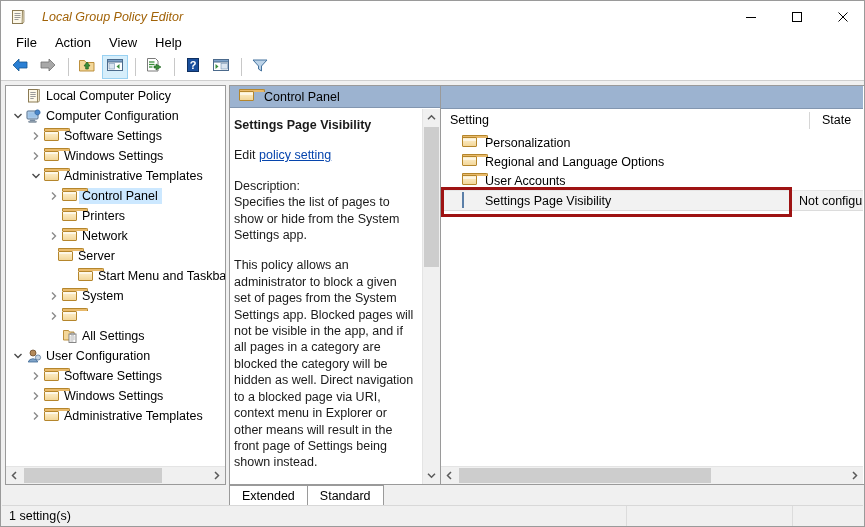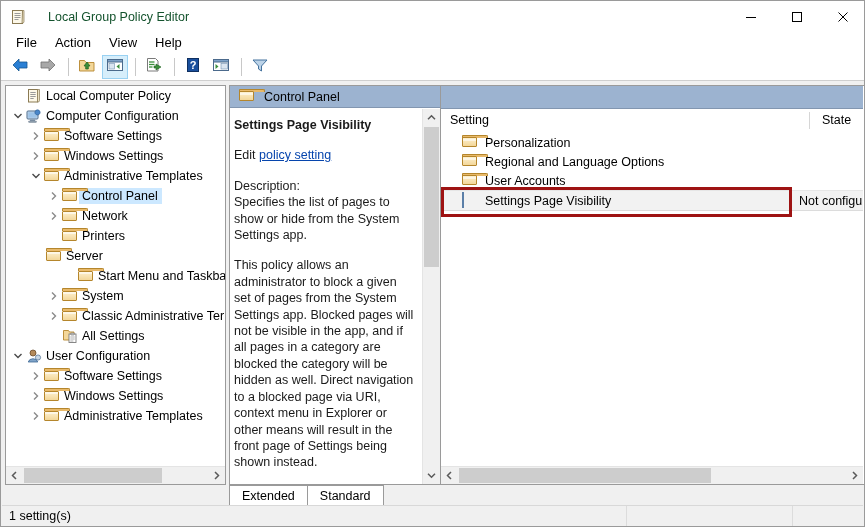--- a/index.html
+++ b/index.html
@@ -36,24 +36,25 @@
     display: flex;
     align-items: center;
   }
   .title-icon {
     margin-left: 9px;
     width: 16px; height: 16px;
     position: relative;
     flex: none;
   }
   .title-text {
-    margin-left: 22px;
+    margin-left: 16px;
     font-size: 12.5px;
-    color: #14532d;
+    color: #a16207;
     white-space: nowrap;
+    font-style: italic;
   }
   .winbtns {
     position: absolute;
     right: 0; top: 0;
     height: 31px;
     display: flex;
   }
   .winbtn {
     width: 46px; height: 31px;
     display: flex;
@@ -577,36 +578,36 @@
         <span class="twisty">
           <svg width="10" height="10" viewBox="0 0 10 10">
               <path d="M3 1.5 L6.5 5 L3 8.5" fill="none" stroke="#8a8a8a" stroke-width="1.4"></path>
             </svg>
         </span>
         <span class="tico"><span class="folder"><span class="tab"></span><span class="body"></span><span class="flap"></span></span></span>
         <span class="label">Control Panel</span>
       </div>
 
       <div class="tree-row" style="padding-left:40px">
+        <span class="twisty"></span>
+        <span class="tico"><span class="folder"><span class="tab"></span><span class="body"></span><span class="flap"></span></span></span>
+        <span class="label">Printers</span>
+      </div>
+
+      <div class="tree-row" style="padding-left:40px">
         <span class="twisty">
           <svg width="10" height="10" viewBox="0 0 10 10">
               <path d="M3 1.5 L6.5 5 L3 8.5" fill="none" stroke="#8a8a8a" stroke-width="1.4"></path>
             </svg>
         </span>
         <span class="tico"><span class="folder"><span class="tab"></span><span class="body"></span><span class="flap"></span></span></span>
         <span class="label">Network</span>
       </div>
 
-      <div class="tree-row" style="padding-left:40px">
-        <span class="twisty"></span>
-        <span class="tico"><span class="folder"><span class="tab"></span><span class="body"></span><span class="flap"></span></span></span>
-        <span class="label">Printers</span>
-      </div>
-
-      <div class="tree-row" style="padding-left:24px">
+      <div class="tree-row" style="padding-left:36px">
         <span class="twisty"></span>
         <span class="tico"><span class="folder"><span class="tab"></span><span class="body"></span><span class="flap"></span></span></span>
         <span class="label">Server</span>
       </div>
 
       <div class="tree-row" style="padding-left:56px">
         <span class="twisty"></span>
         <span class="tico"><span class="folder"><span class="tab"></span><span class="body"></span><span class="flap"></span></span></span>
         <span class="label">Start Menu and Taskbar</span>
       </div>
@@ -622,21 +623,20 @@
       </div>
 
 
       <div class="tree-row" style="padding-left:40px">
         <span class="twisty">
           <svg width="10" height="10" viewBox="0 0 10 10">
               <path d="M3 1.5 L6.5 5 L3 8.5" fill="none" stroke="#8a8a8a" stroke-width="1.4"></path>
             </svg>
         </span>
         <span class="tico"><span class="folder"><span class="tab"></span><span class="body"></span><span class="flap"></span></span></span>
-        <span class="label">Classic Administrative Ter</span>
       </div>
 
       <div class="tree-row" style="padding-left:40px">
         <span class="twisty"></span>
         <span class="tico">
           <svg width="16" height="16" viewBox="0 0 16 16">
             <path d="M1.5 2.5 h5 l1 1.5 h4.5 v8 h-10.5z" fill="#f3d79a" stroke="#b5862c" stroke-width=".9"></path>
             <rect x="7" y="6" width="7" height="8.5" fill="#ffffff" stroke="#7a7a7a" stroke-width=".9"></rect>
             <rect x="8.8" y="5" width="3.4" height="2" rx=".5" fill="#c8c8c8" stroke="#7a7a7a" stroke-width=".7"></rect>
             <line x1="8.3" y1="9" x2="12.7" y2="9" stroke="#9a9a9a" stroke-width=".8"></line>

